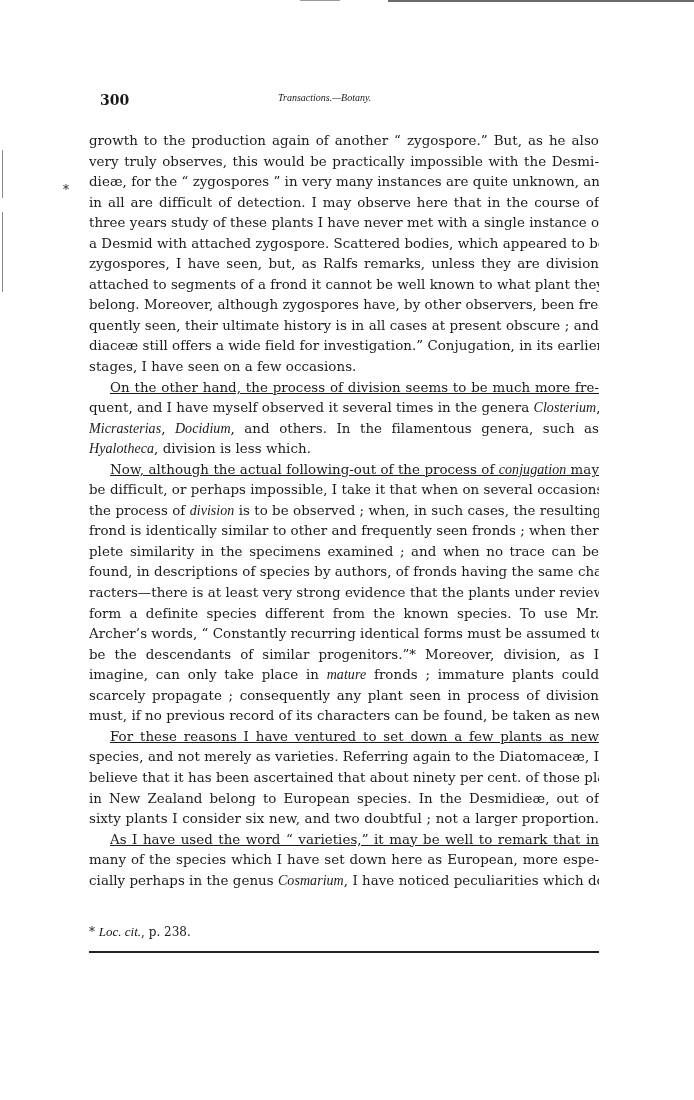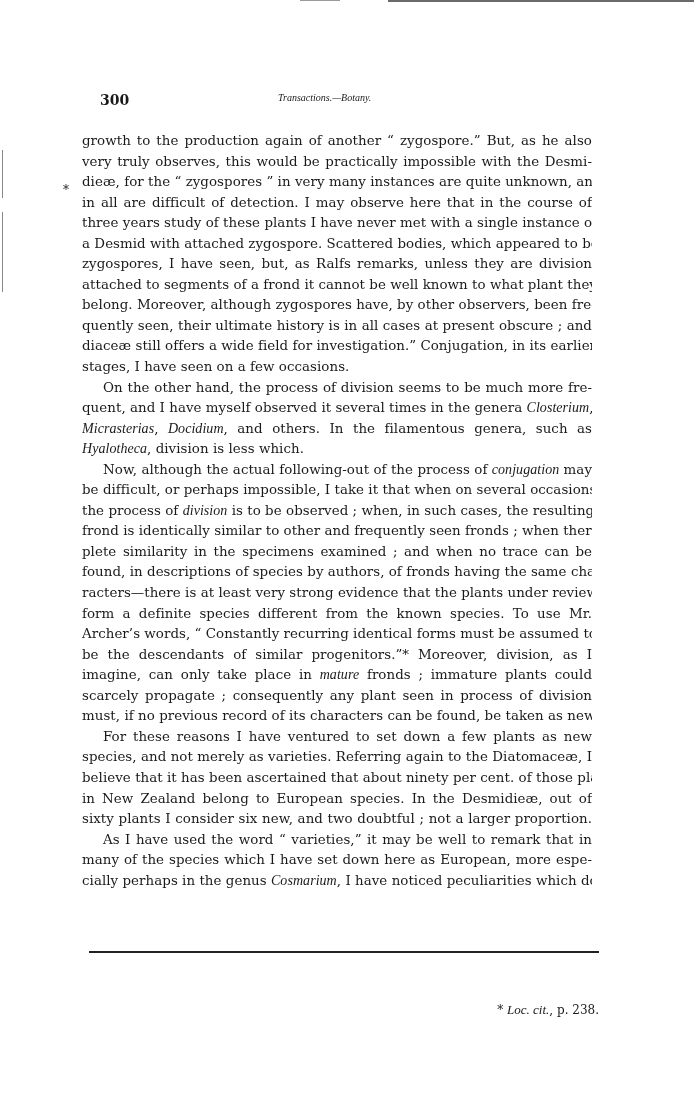--- a/index.html
+++ b/index.html
@@ -5,29 +5,29 @@
   html, body { margin: 0; padding: 0; background: #ffffff; }
   body { width: 694px; height: 1100px; position: relative; overflow: hidden;
          font-family: "DejaVu Serif", "Liberation Serif", serif; color: #1a1a1a; }
   .top-rule { position: absolute; top: 0; left: 388px; width: 306px; height: 2px; background: #6a6a6a; }
   .top-rule-short { position: absolute; top: 0; left: 300px; width: 40px; height: 1px; background: #9a9a9a; }
   .margin-mark { position: absolute; left: 2px; width: 1px; background: #888; }
   .running-head { position: absolute; top: 92px; left: 100px; width: 510px; height: 20px; }
   .page-number { position: absolute; left: 0; top: 0; font-size: 14px; font-weight: bold; }
   .head-title { position: absolute; left: 178px; top: 0; font-size: 10px; font-style: italic;
                 font-family: "Liberation Serif", serif; }
-  .body-text { position: absolute; top: 131px; left: 82px; width: 510px; }
+  .body-text { position: absolute; top: 131px; left: 89px; width: 510px; }
   .line { height: 20.55px; line-height: 20.55px; font-size: 13.4px; white-space: nowrap;
           text-align: justify; text-align-last: justify; overflow: hidden; letter-spacing: 0.05px; }
   .line.last { text-align-last: left; }
-  .line.indent { padding-left: 21px; }
+  .line.indent { padding-left: 21px; text-decoration: underline; }
   .line i { font-family: "Liberation Serif", serif; font-size: 14px; }
   .asterisk { position: absolute; left: 63px; top: 183px; font-size: 12px; }
   .footnote-rule { position: absolute; top: 951px; left: 89px; width: 510px; height: 2px; background: #222; }
-  .footnote { position: absolute; top: 1002px; left: 89px; width: 510px; text-align: right; font-size: 12px; }
+  .footnote { position: absolute; top: 924px; left: 89px; width: 510px; text-align: left; font-size: 12px; }
   .footnote i { font-family: "Liberation Serif", serif; font-size: 13px; }
 </style>
 </head>
 <body>
 
 <div class="top-rule-short"></div>
 <div class="top-rule"></div>
 <div class="margin-mark" style="top:150px;height:48px;"></div>
 <div class="margin-mark" style="top:212px;height:80px;"></div>
 

